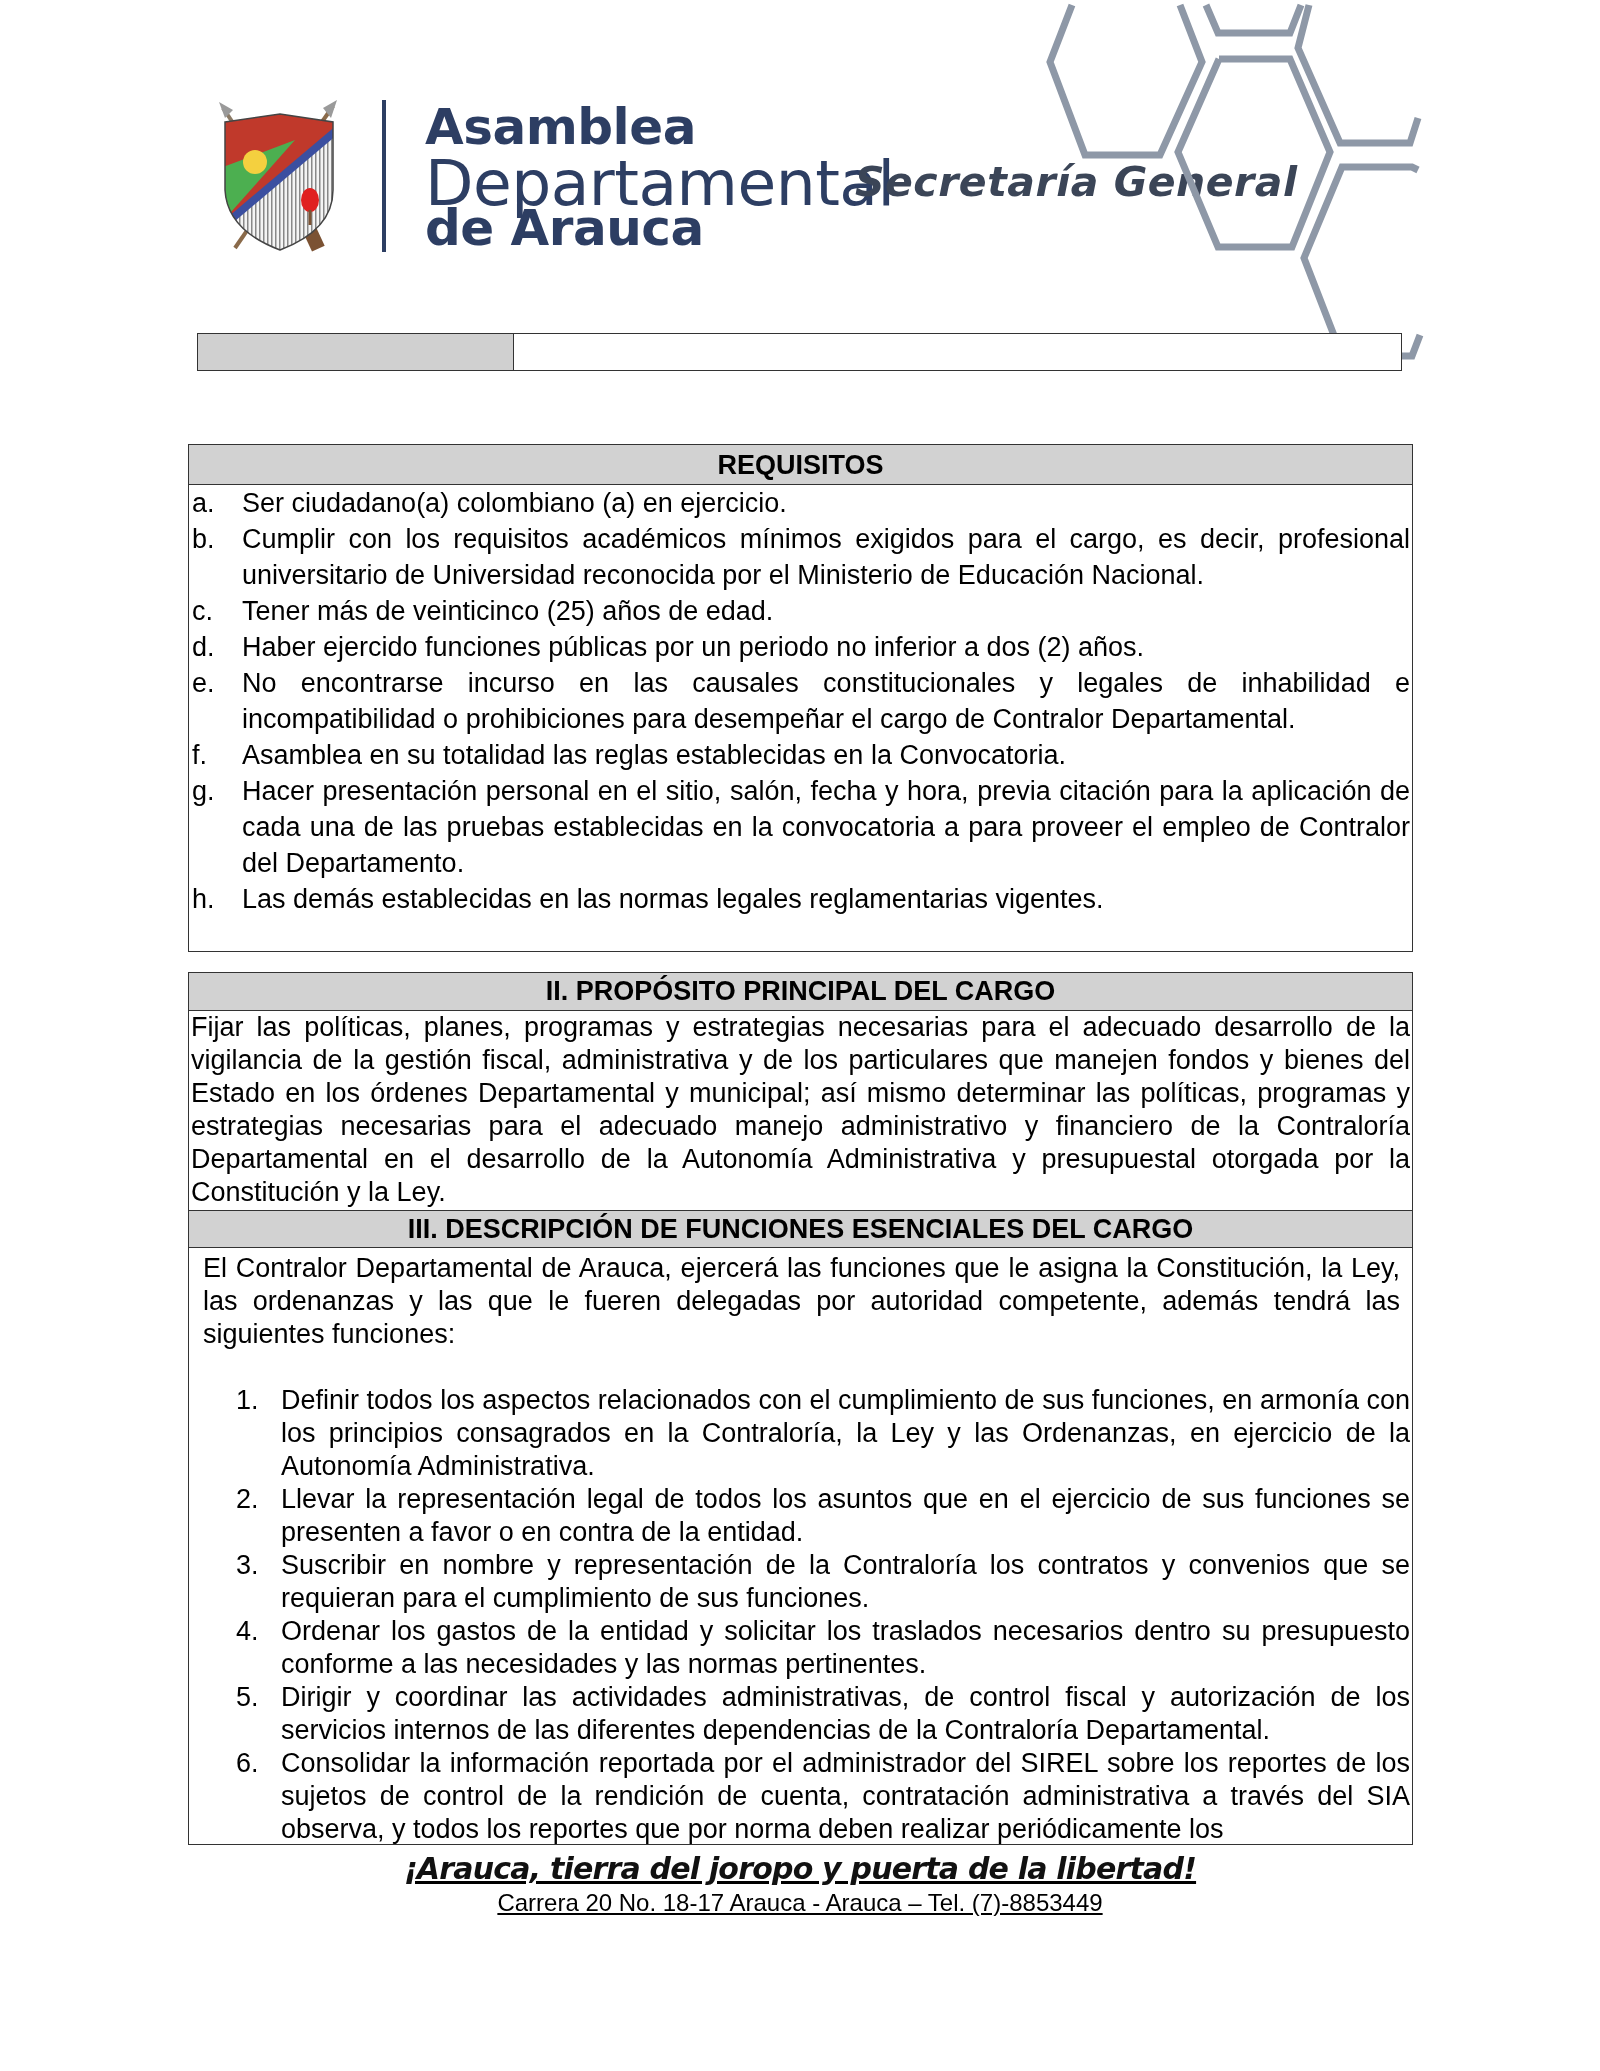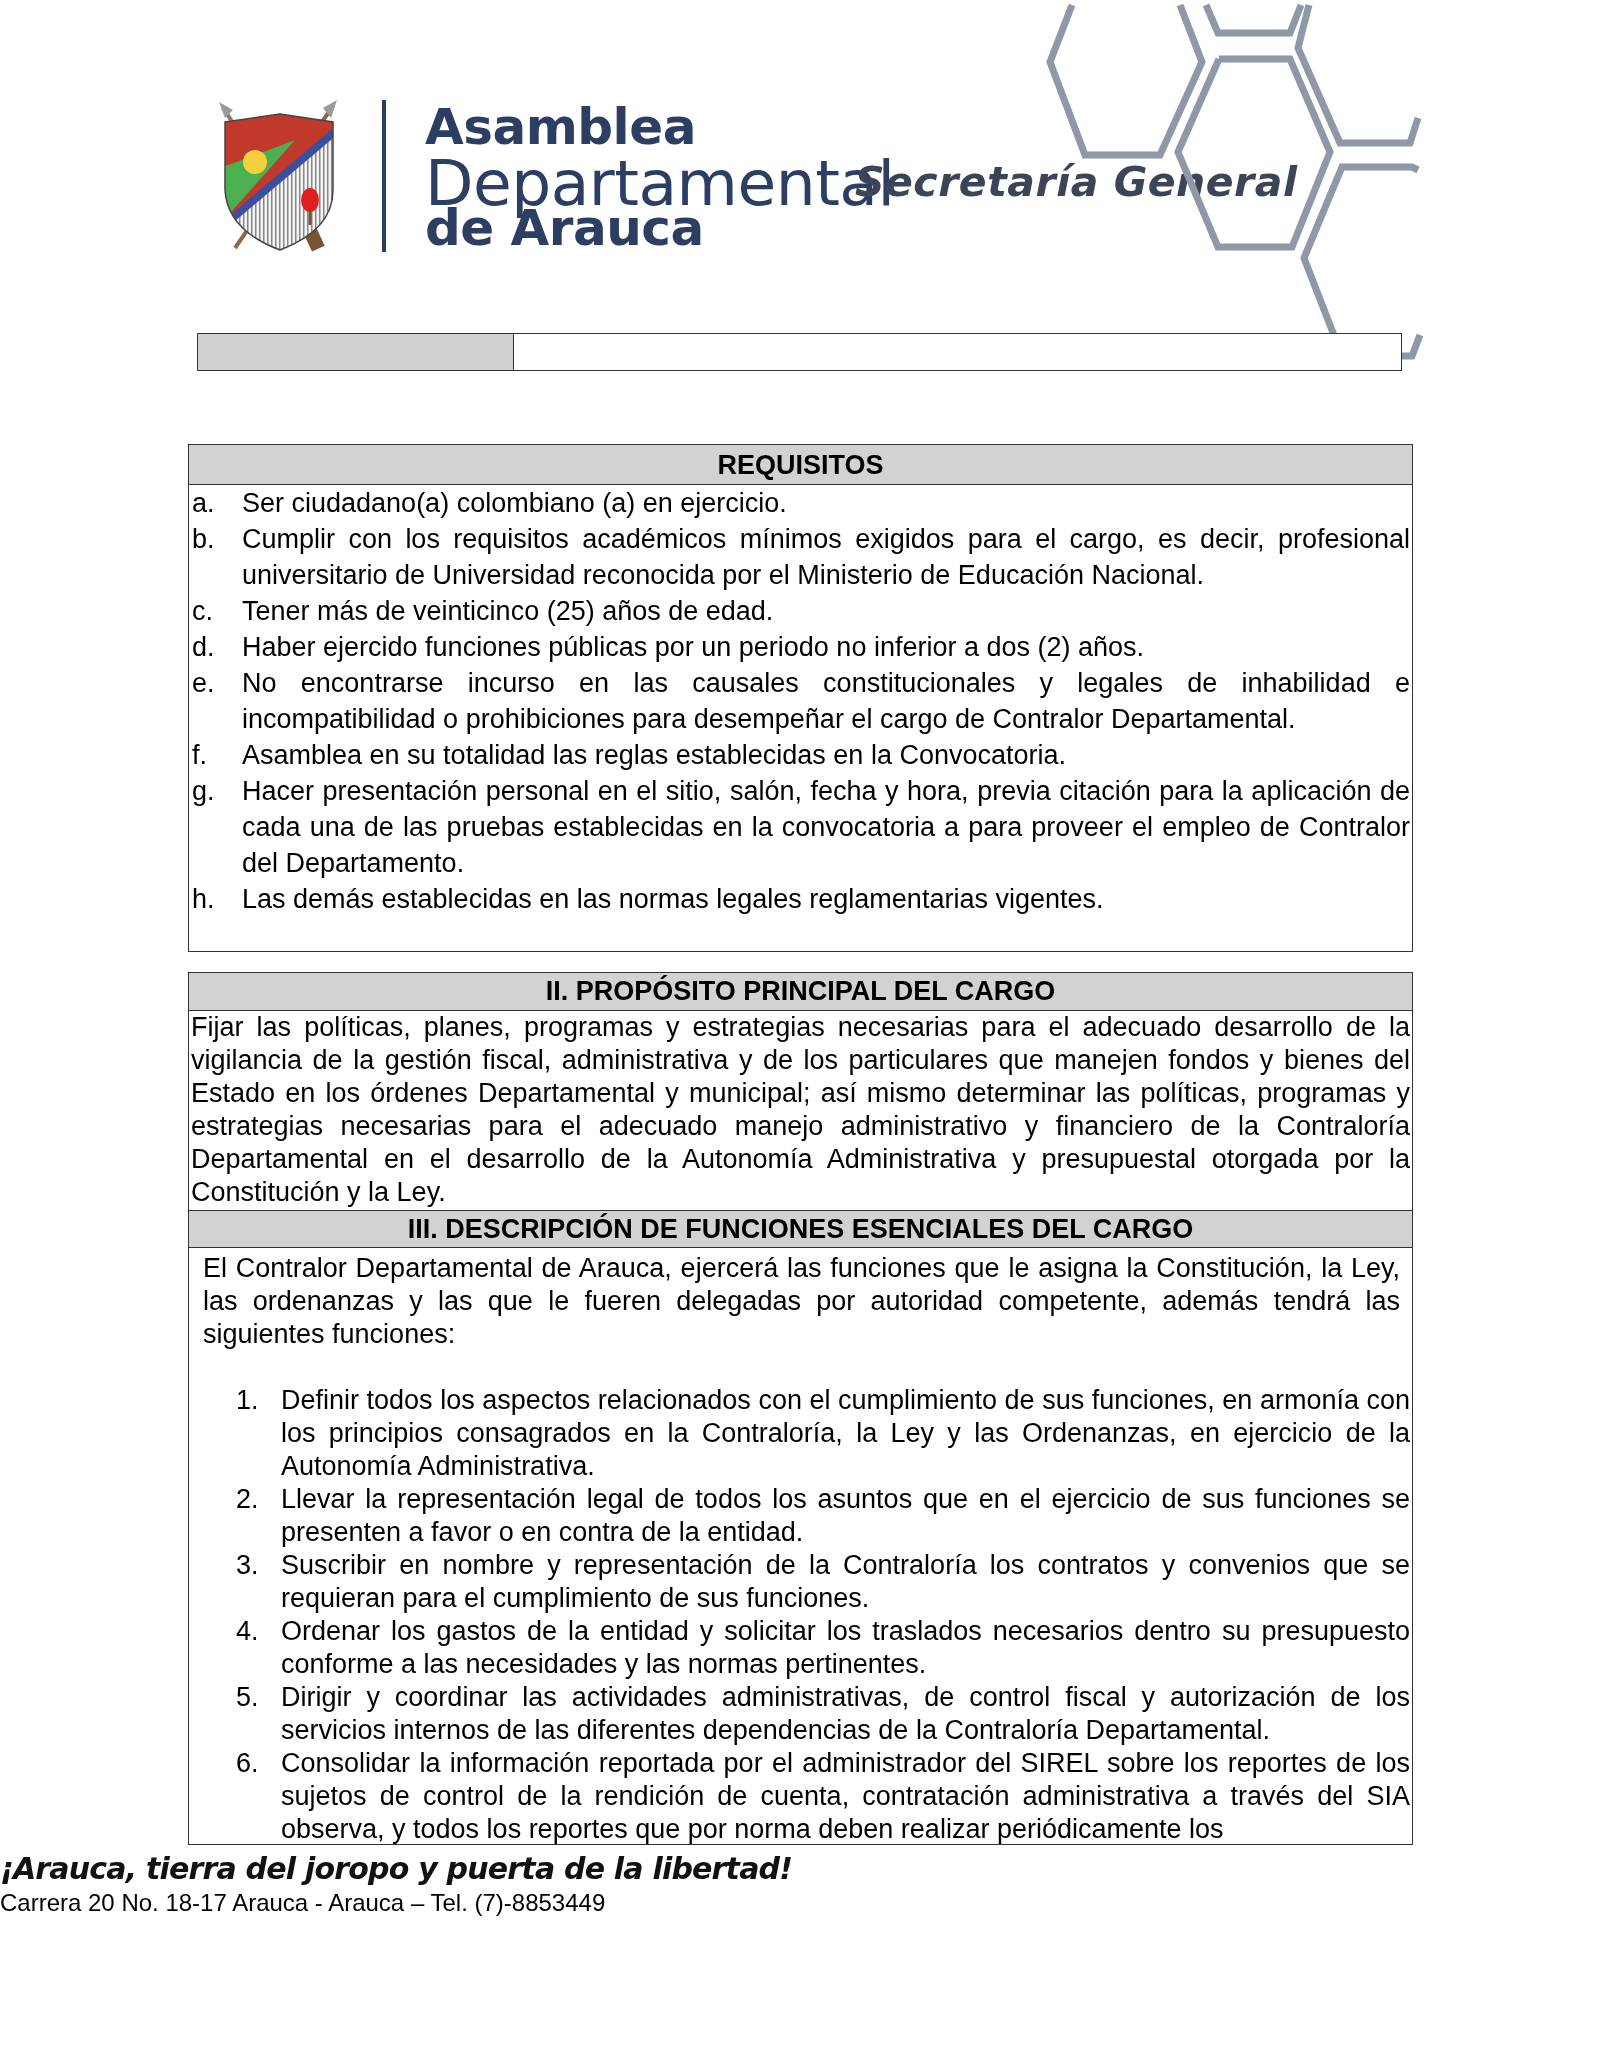--- a/index.html
+++ b/index.html
@@ -40,21 +40,21 @@
 
   #func { top: 1210px; height: 635px; border-top: 0; }
   #func .tbl-head { border-top: 1.5px solid #333; }
   #func-intro { padding: 4px 12px 0 14px; text-align: justify; line-height: 33px; font-size: 27px; }
   #func-list { margin-top: 33px; padding: 0 2px 0 47px; }
   .func-item { display: flex; line-height: 33px; font-size: 27px; }
   .func-num { width: 45px; flex: none; }
   .func-text { flex: 1; text-align: justify; }
 
   
-  #footer { left: 0; width: 1600px; top: 1850px; text-align: left; }
+  #footer { left: 0; width: 1600px; top: 1850px; text-align: center; text-decoration: underline; }
   #slogan { font-size: 30px; font-weight: bold; font-style: italic; font-family: "DejaVu Sans", sans-serif;
             letter-spacing: -0.8px; line-height: 38px; color: #111; }
   .foot-line { font-size: 24px; line-height: 30px; }
   .foot-link { color: #2453a8; text-decoration: underline; }
 </style>
 </head>
 <body>
 
 <div class="abs" id="shield">
   <svg width="130" height="155" viewBox="0 0 130 155">

